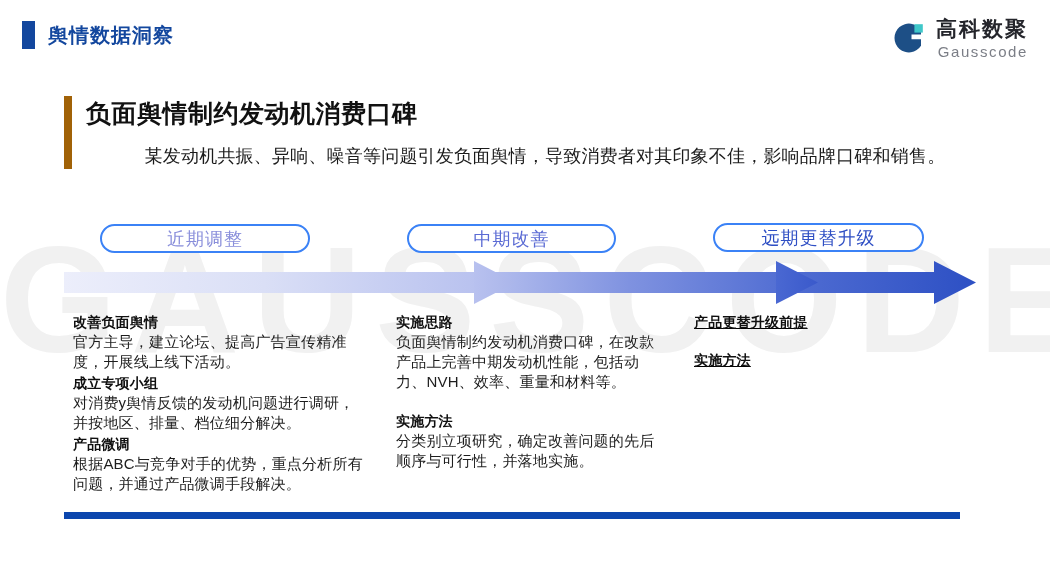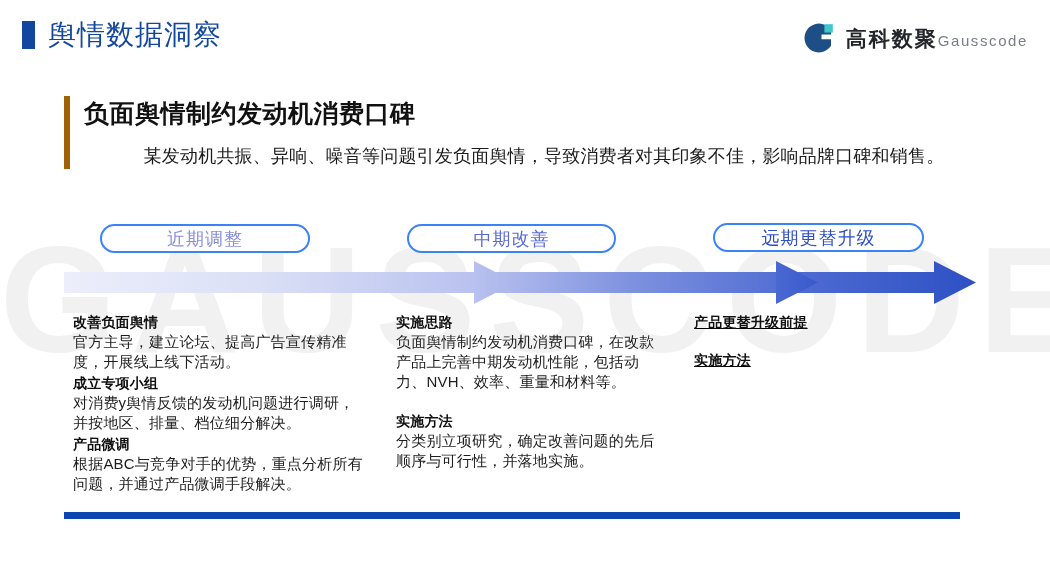--- a/index.html
+++ b/index.html
@@ -46,22 +46,22 @@
     left: 22px;
     top: 21px;
     width: 13px;
     height: 28px;
     background: #13479e;
   }
   #header-title {
     position: absolute;
     left: 48px;
     top: 16px;
-    font-size: 28px;
-    font-weight: 400;
+    font-size: 20px;
+    font-weight: 700;
     color: #13479e;
     letter-spacing: 1px;
     line-height: 38px;
     white-space: nowrap;
   }
 
   
   #logo {
     position: absolute;
     right: 22px;
@@ -72,22 +72,24 @@
     gap: 9px;
   }
   #logo-mark {
     position: relative;
     width: 36px;
     height: 36px;
     flex: none;
   }
   #logo-text-wrap {
     display: flex;
+    flex-direction: column;
     justify-content: center;
     line-height: 1;
+    text-align: right;
   }
   #logo-cn {
     font-size: 21px;
     font-weight: 700;
     color: #24252b;
     letter-spacing: 2px;
     white-space: nowrap;
   }
   #logo-en {
     font-size: 15px;
@@ -97,21 +99,21 @@
     margin-top: 5px;
     white-space: nowrap;
   }
 
   
   #headline-block {
     position: absolute;
     left: 64px;
     top: 96px;
     width: 940px;
-    border-left: 6px solid #a16207;
+    border-left: 8px solid #a16207;
     padding-left: 14px;
     box-sizing: border-box;
     z-index: 5;
   }
   #headline {
     font-size: 25px;
     font-weight: 700;
     color: #111111;
     line-height: 34px;
     letter-spacing: 0.5px;

